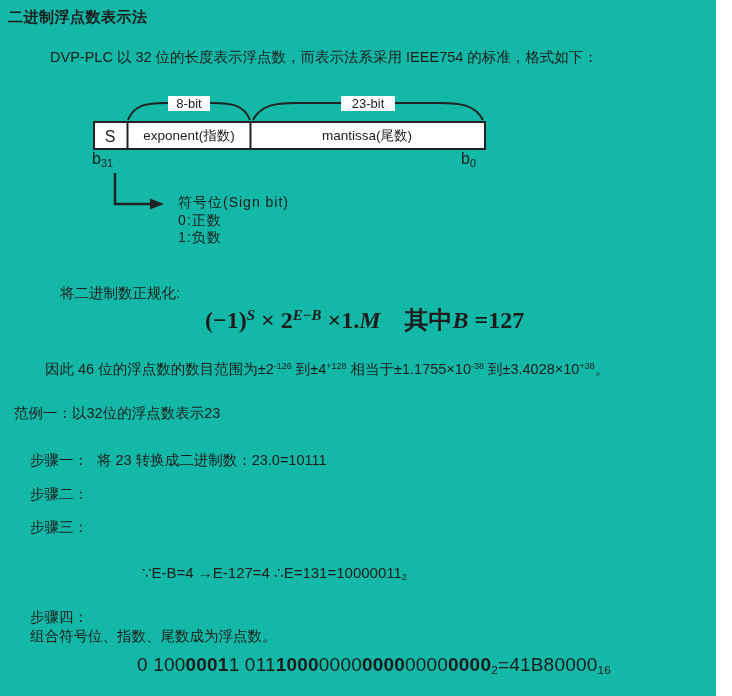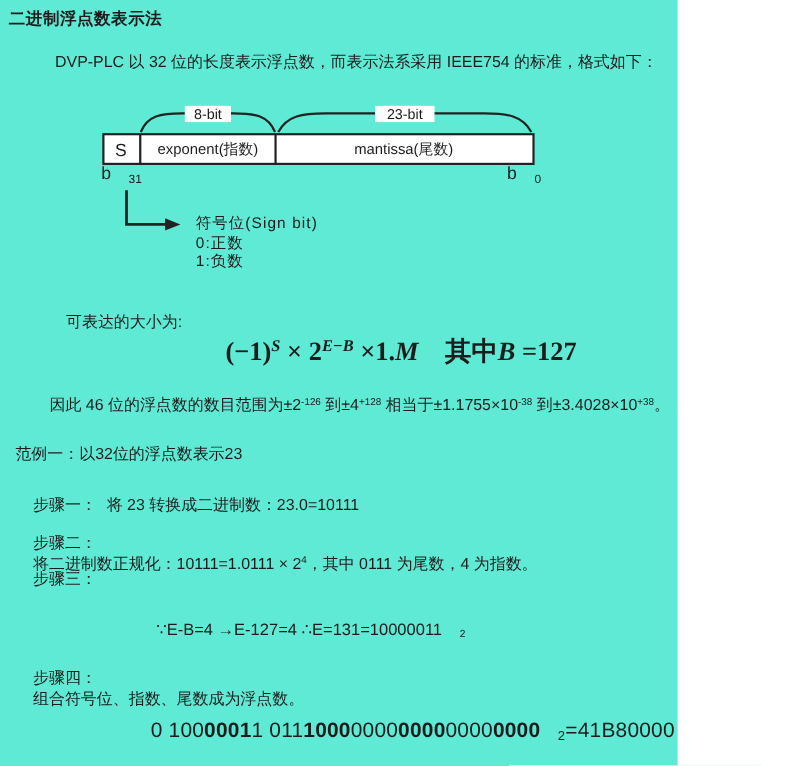--- a/index.html
+++ b/index.html
@@ -1,34 +1,34 @@
 <!DOCTYPE html>
 <html><head>
 <meta charset="utf-8">
 <style>
   html,body{margin:0;padding:0;background:#fff;}
   .page{
-    position:relative;width:616px;height:696px;background:#5eead4;
+    position:relative;width:716px;height:696px;background:#14b8a6;
     color:#1c1c1c;font-family:"Liberation Sans","DejaVu Sans",sans-serif;
     overflow:hidden;
   }
   .abs{position:absolute;white-space:nowrap;}
   .t-title{font-size:15px;font-weight:700;letter-spacing:.5px;}
   .t-body{font-size:14.5px;line-height:19px;}
   .t-small{font-size:14px;line-height:18px;}
   .t-mono-ish{font-size:15px;line-height:19px;}
   .t-result{font-size:19px;line-height:20px;letter-spacing:.2px;}
   .formula{
     font-family:"Liberation Serif","DejaVu Serif",serif;
     font-size:24px;font-weight:700;line-height:26px;
   }
   .seg-b{font-weight:700;}
   .seg-i{font-style:italic;}
   sup{font-size:.62em;line-height:0;vertical-align:.55em;}
-  sub{font-size:.62em;line-height:0;vertical-align:-.25em;margin-left:16px;}
+  sub{font-size:.62em;line-height:0;vertical-align:-.25em;}
   .blabel{font-size:16px;font-weight:400;}
   .blabel sub{font-size:.68em;}
   svg text{fill:#1c1c1c;font-family:"Liberation Sans","DejaVu Sans",sans-serif;}
 </style>
 </head>
 <body>
 
 <div class="page">
 
   <div class="abs t-title" style="left:8px;top:8px;">二进制浮点数表示法</div>
@@ -55,35 +55,34 @@
     <polygon points="60,102.5 60,113.5 74,108" fill="#222"></polygon>
   </svg>
 
   <div class="abs blabel" style="left:92px;top:150px;"><span>b</span><sub>31</sub></div>
   <div class="abs blabel" style="left:461px;top:150px;"><span>b</span><sub>0</sub></div>
 
   <div class="abs t-small" style="left:178px;top:193px;letter-spacing:1px;">符号位(Sign bit)</div>
   <div class="abs t-small" style="left:178px;top:211px;letter-spacing:1px;">0:正数</div>
   <div class="abs t-small" style="left:178px;top:228px;letter-spacing:1px;">1:负数</div>
 
-  <div class="abs t-body" style="left:60px;top:284px;">可表达的大小为:</div>
+  <div class="abs t-body" style="left:60px;top:284px;">将二进制数正规化:</div>
 
   <div class="abs formula" style="left:205px;top:307px;"><span>(−1)</span><sup class="seg-i">S</sup><span> × 2</span><sup class="seg-i">E−B</sup><span> ×1.</span><span class="seg-i">M</span><span>　其中</span><span class="seg-i">B</span><span> =127</span></div>
 
   <div class="abs t-body" style="left:45px;top:360px;"><span>因此 46 位的浮点数的数目范围为±2</span><sup>-126</sup><span> 到±4</span><sup>+128</sup><span> 相当于±1.1755×10</span><sup>-38</sup><span> 到±3.4028×10</span><sup>+38</sup><span>。</span></div>
 
   <div class="abs t-body" style="left:14px;top:404px;">范例一：以32位的浮点数表示23</div>
 
   <div class="abs t-body" style="left:30px;top:451px;display:flex;">
     <span style="margin-right:9px;">步骤一：</span>
     <span><span>将 23 转换成二进制数：23.0=10111</span></span>
   </div>
-  <div class="abs t-body" style="left:30px;top:485px;display:flex;flex-direction:column;">
+  <div class="abs t-body" style="left:30px;top:485px;display:flex;">
     <span style="margin-right:9px;">步骤二：</span>
-    <span><span>将二进制数正规化：10111=1.0111 × 2</span><sup>4</sup><span>，其中 0111 为尾数，4 为指数。</span></span>
   </div>
   <div class="abs t-body" style="left:30px;top:518px;display:flex;">
     <span style="margin-right:9px;">步骤三：</span>
   </div>
 
   <div class="abs t-mono-ish" style="left:142px;top:563px;"><span>∵E-B=4 →E-127=4  ∴E=131=10000011</span><sub>2</sub></div>
 
   <div class="abs t-body" style="left:30px;top:608px;display:flex;flex-direction:column;">
     <span style="margin-right:9px;">步骤四：</span>
     <span><span>组合符号位、指数、尾数成为浮点数。</span></span>

